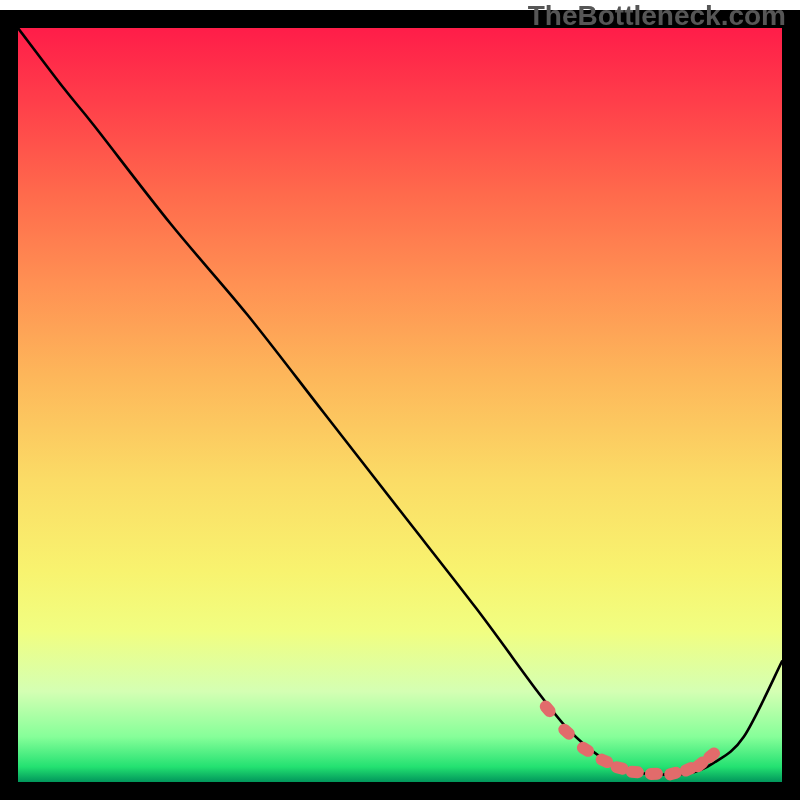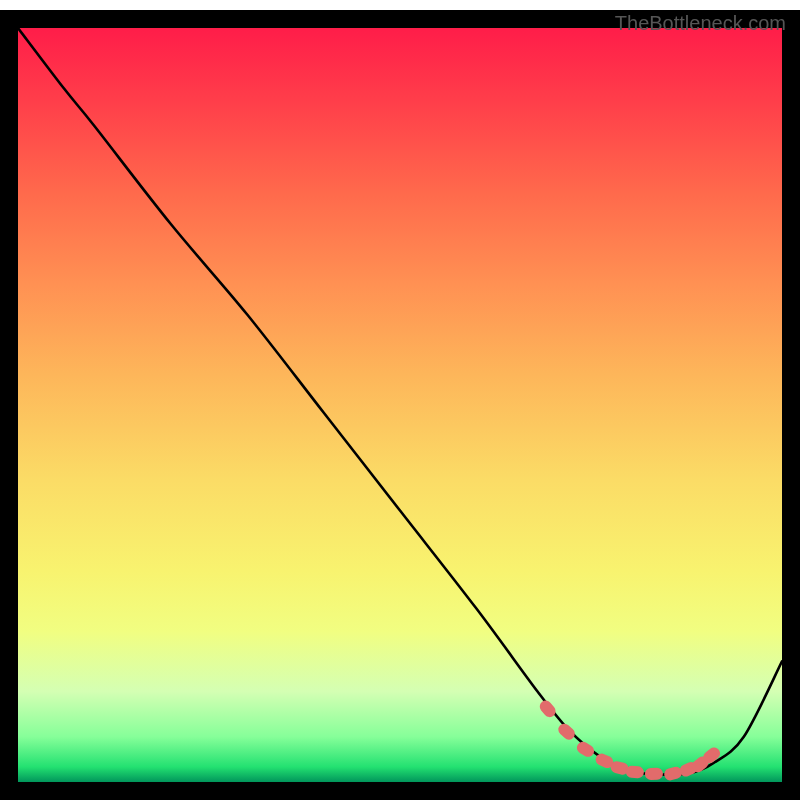--- a/index.html
+++ b/index.html
@@ -19,24 +19,25 @@
       #f8f36f 72%,
       #f1fe81 80%,
       #d4ffb3 88%,
       #86ff99 94%,
       #23e171 98%,
       #01965b 100%
     );
   }
   .attribution {
     position: absolute;
-    top: 12px; right: 14px;
+    top: 0; right: 14px;
     font-family: Arial, Helvetica, sans-serif;
-    font-size: 20px;
+    font-size: 28px;
     color: #565656;
+    font-weight: bold;
   }
   svg.curve { position: absolute; left: 18px; top: 28px; width: 764px; height: 754px; pointer-events: none; }
   .frame {
     position: absolute;
     left: 0; top: 0; width: 800px; height: 800px;
     border: 0;
   }
   .frame::after {
     content: "";
     position: absolute;

